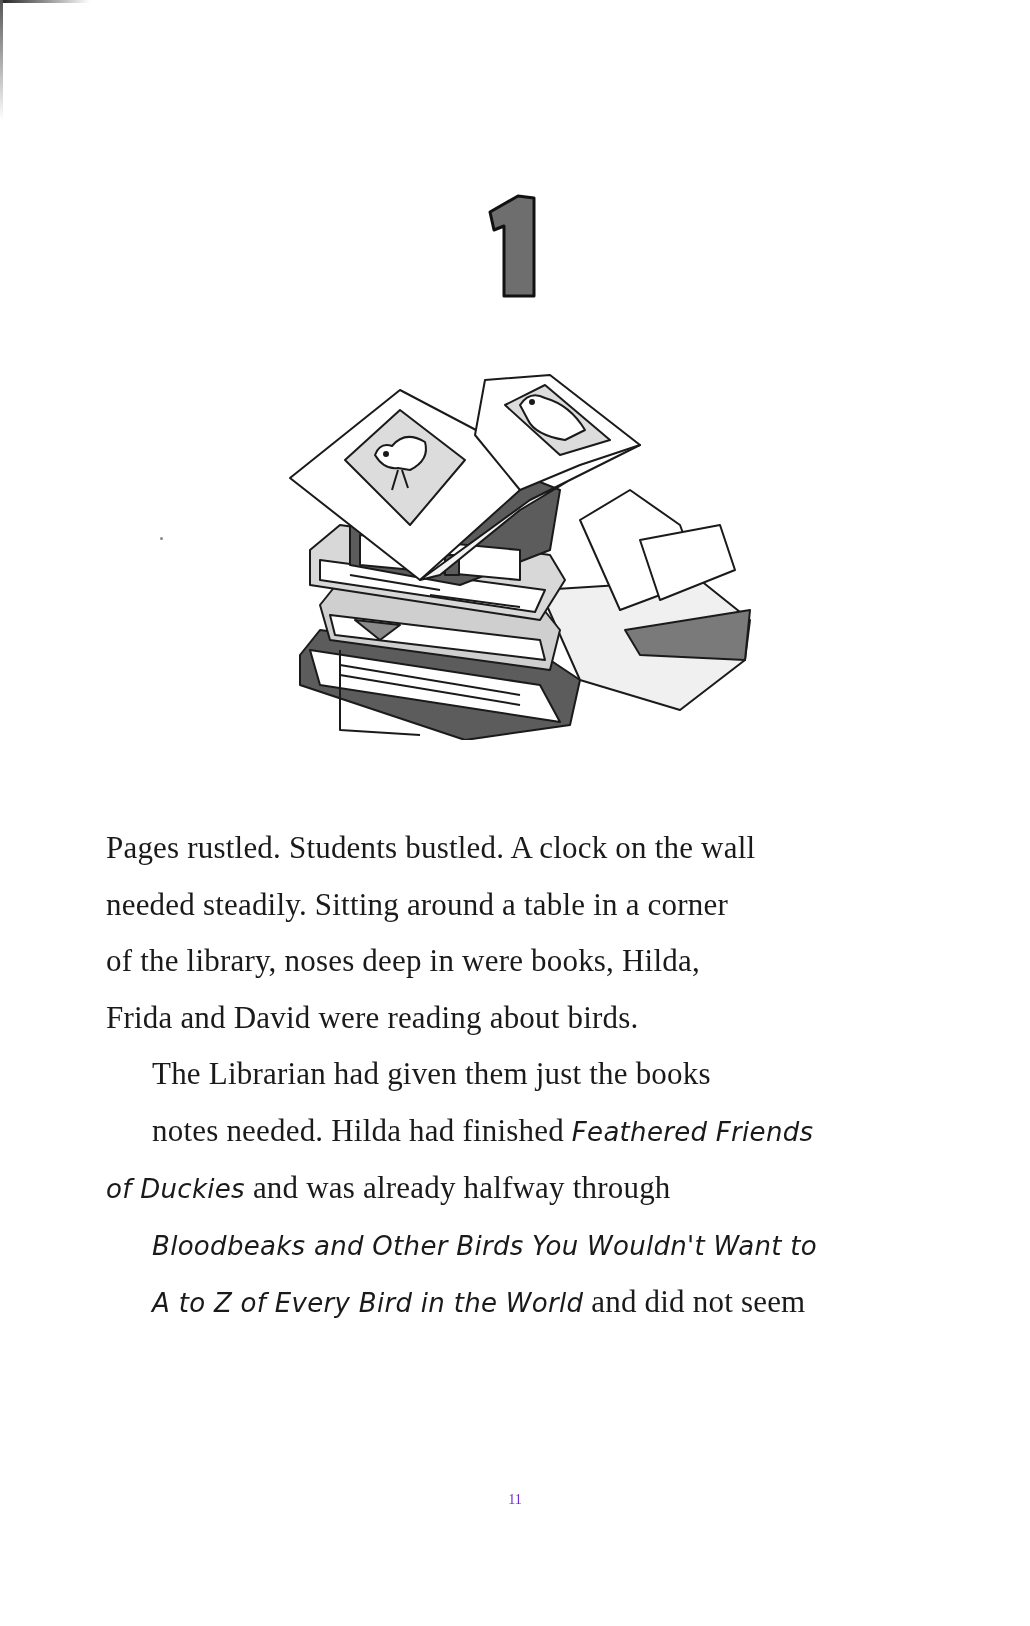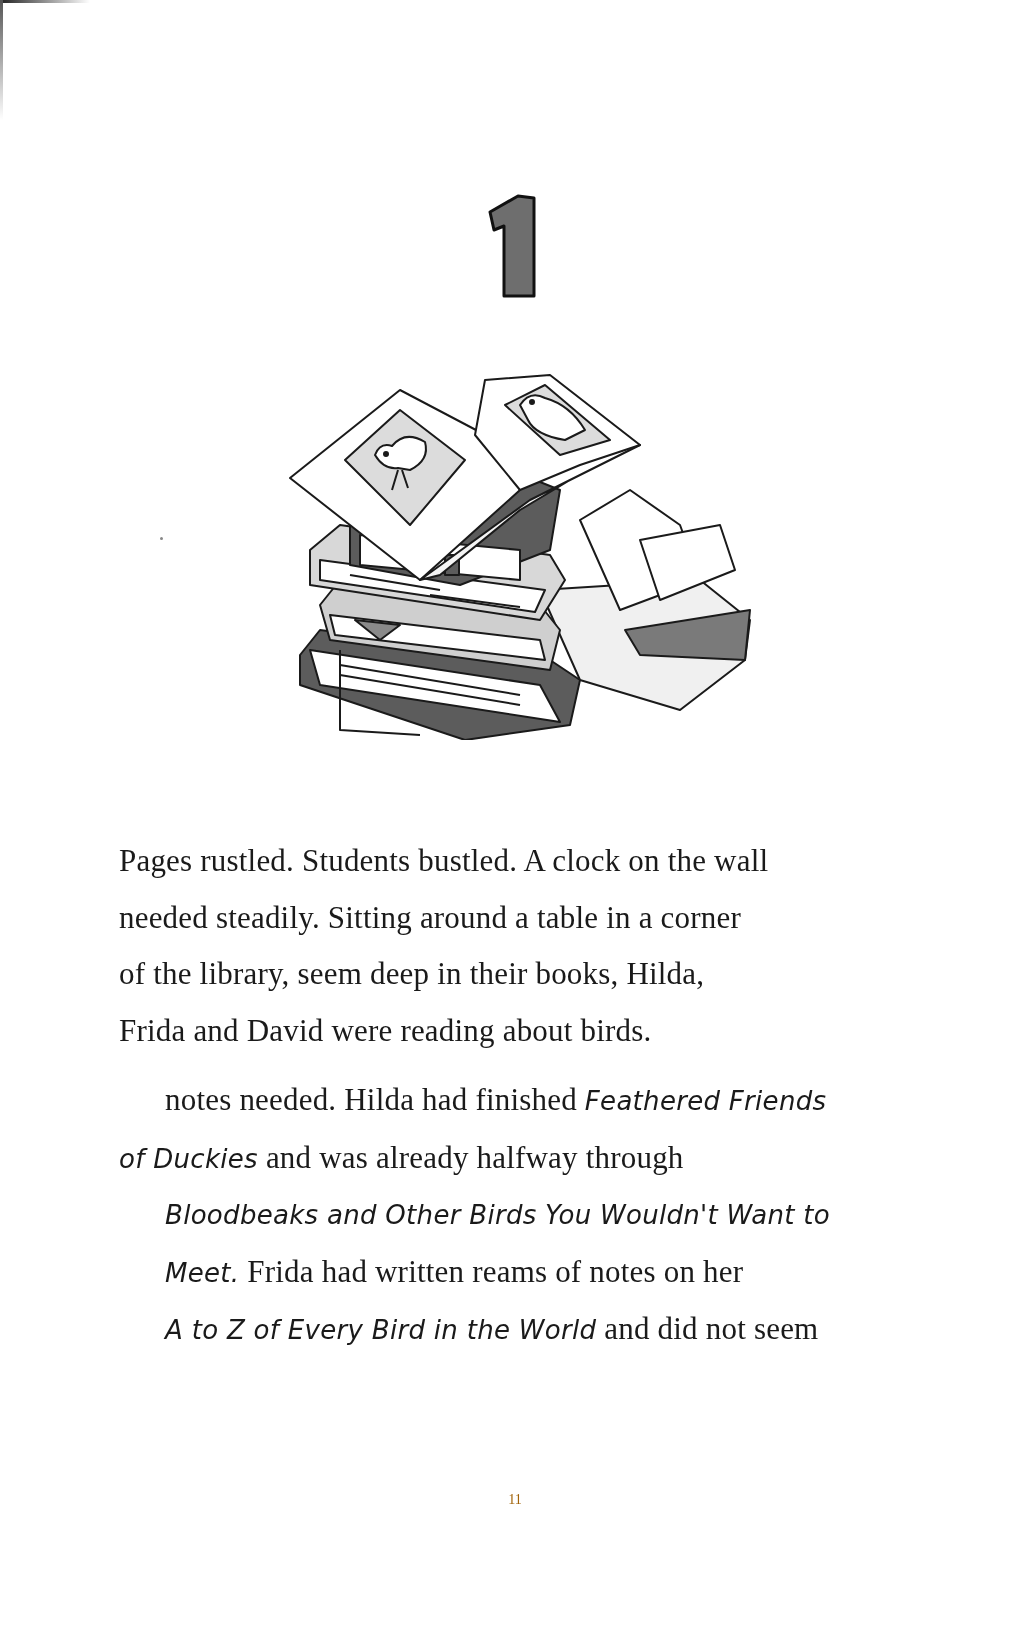--- a/index.html
+++ b/index.html
@@ -3,25 +3,25 @@
   <meta charset="utf-8">
   <style>
     html, body { margin: 0; padding: 0; background: #ffffff; }
     body { width: 1030px; height: 1626px; position: relative; overflow: hidden; font-family: "Liberation Serif", serif; color: #1a1a1a; }
     .edge-top { position: absolute; left: 0; top: 0; width: 90px; height: 3px; background: linear-gradient(to right, #222, rgba(0,0,0,0)); }
     .edge-left { position: absolute; left: 0; top: 0; width: 3px; height: 120px; background: linear-gradient(to bottom, #555, rgba(0,0,0,0)); }
     .chapter-num { position: absolute; left: 488px; top: 192px; width: 48px; height: 110px; }
     .illustration { position: absolute; left: 280px; top: 350px; width: 480px; height: 390px; }
     .stray-dot { position: absolute; left: 160px; top: 537px; width: 3px; height: 3px; background: #888; border-radius: 50%; }
     .body-text { position: absolute; left: 106px; top: 820px; width: 820px; font-size: 31px; line-height: 56.5px; letter-spacing: 0.2px; }
-    .body-text p { margin: 13px; }
+    .body-text p { margin: 0; }
     .body-text p.indent { text-indent: 46px; }
     .title { font-family: "DejaVu Sans", sans-serif; font-style: italic; font-size: 26px; letter-spacing: 0.3px; }
     .line { display: block; white-space: nowrap; }
-    .page-number { position: absolute; left: 0; width: 100%; top: 1492px; text-align: center; font-size: 14px; color: #a16207; }
+    .page-number { position: absolute; left: 0; width: 100%; top: 1492px; text-align: center; font-size: 14px; color: #6d28d9; }
   </style>
 </head>
 <body>
 
 <div class="edge-top"></div>
 <div class="edge-left"></div>
 
 <svg class="chapter-num" viewBox="0 0 48 110">
   <path d="M2 20 L30 4 L46 6 L46 104 L16 104 L16 34 L6 38 Z" fill="#6e6e6e" stroke="#111" stroke-width="3" stroke-linejoin="round"></path>
 </svg>
@@ -68,25 +68,25 @@
     <path d="M60 300 L60 380 L140 385"></path>
   </g>
 </svg>
 
 <div class="stray-dot"></div>
 
 <div class="body-text">
   <p>
     <span class="line">Pages rustled. Students bustled. A clock on the wall</span>
     <span class="line">needed steadily. Sitting around a table in a corner</span>
-    <span class="line">of the library, seem deep in their books, Hilda,</span>
+    <span class="line">of the library, noses deep in were books, Hilda,</span>
     <span class="line">Frida and David were reading about birds.</span>
   </p>
   <p class="indent">
+    <span class="line">The Librarian had given them just the books</span>
     <span class="line"><span>notes needed. Hilda had finished </span><span class="title">Feathered Friends</span></span>
     <span class="line" style="text-indent:0"><span class="title">of Duckies</span><span> and was already halfway through</span></span>
     <span class="line title">Bloodbeaks and Other Birds You Wouldn't Want to</span>
-    <span class="line"><span class="title">Meet.</span><span> Frida had written reams of notes on her</span></span>
     <span class="line"><span class="title">A to Z of Every Bird in the World</span><span> and did not seem</span></span>
   </p>
 </div>
 
 <div class="page-number">11</div>
 
 </body></html>

